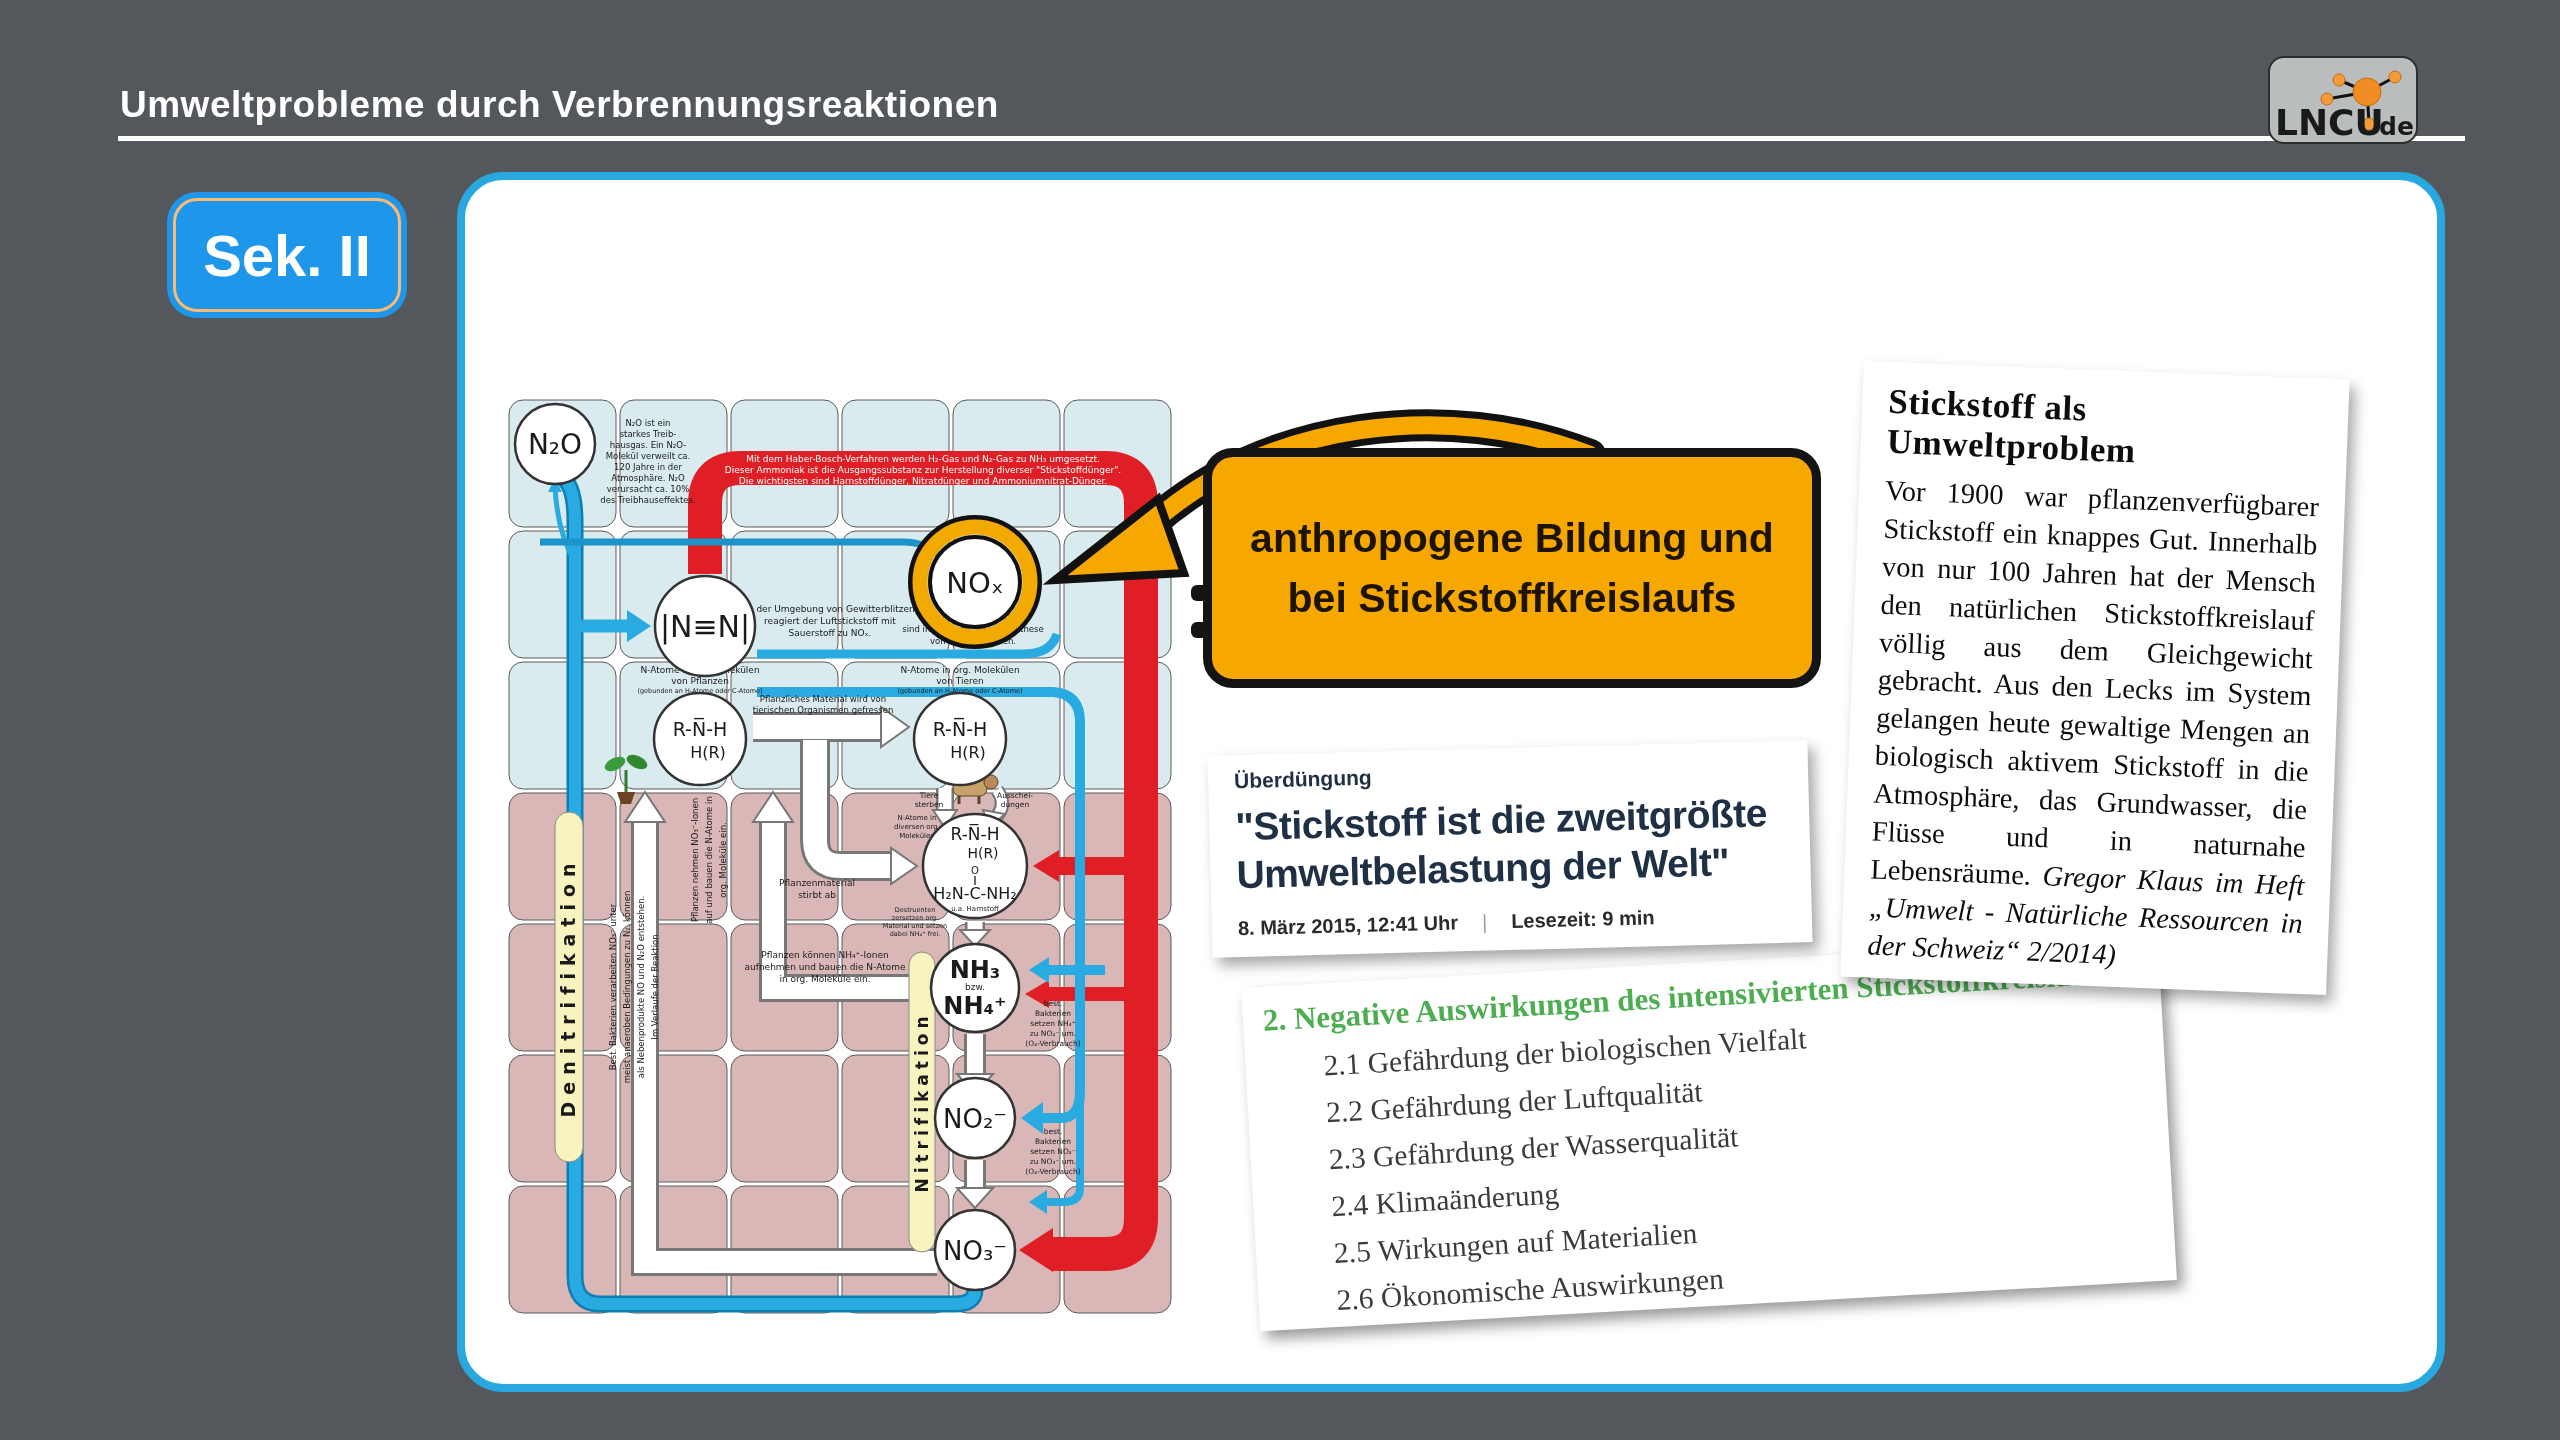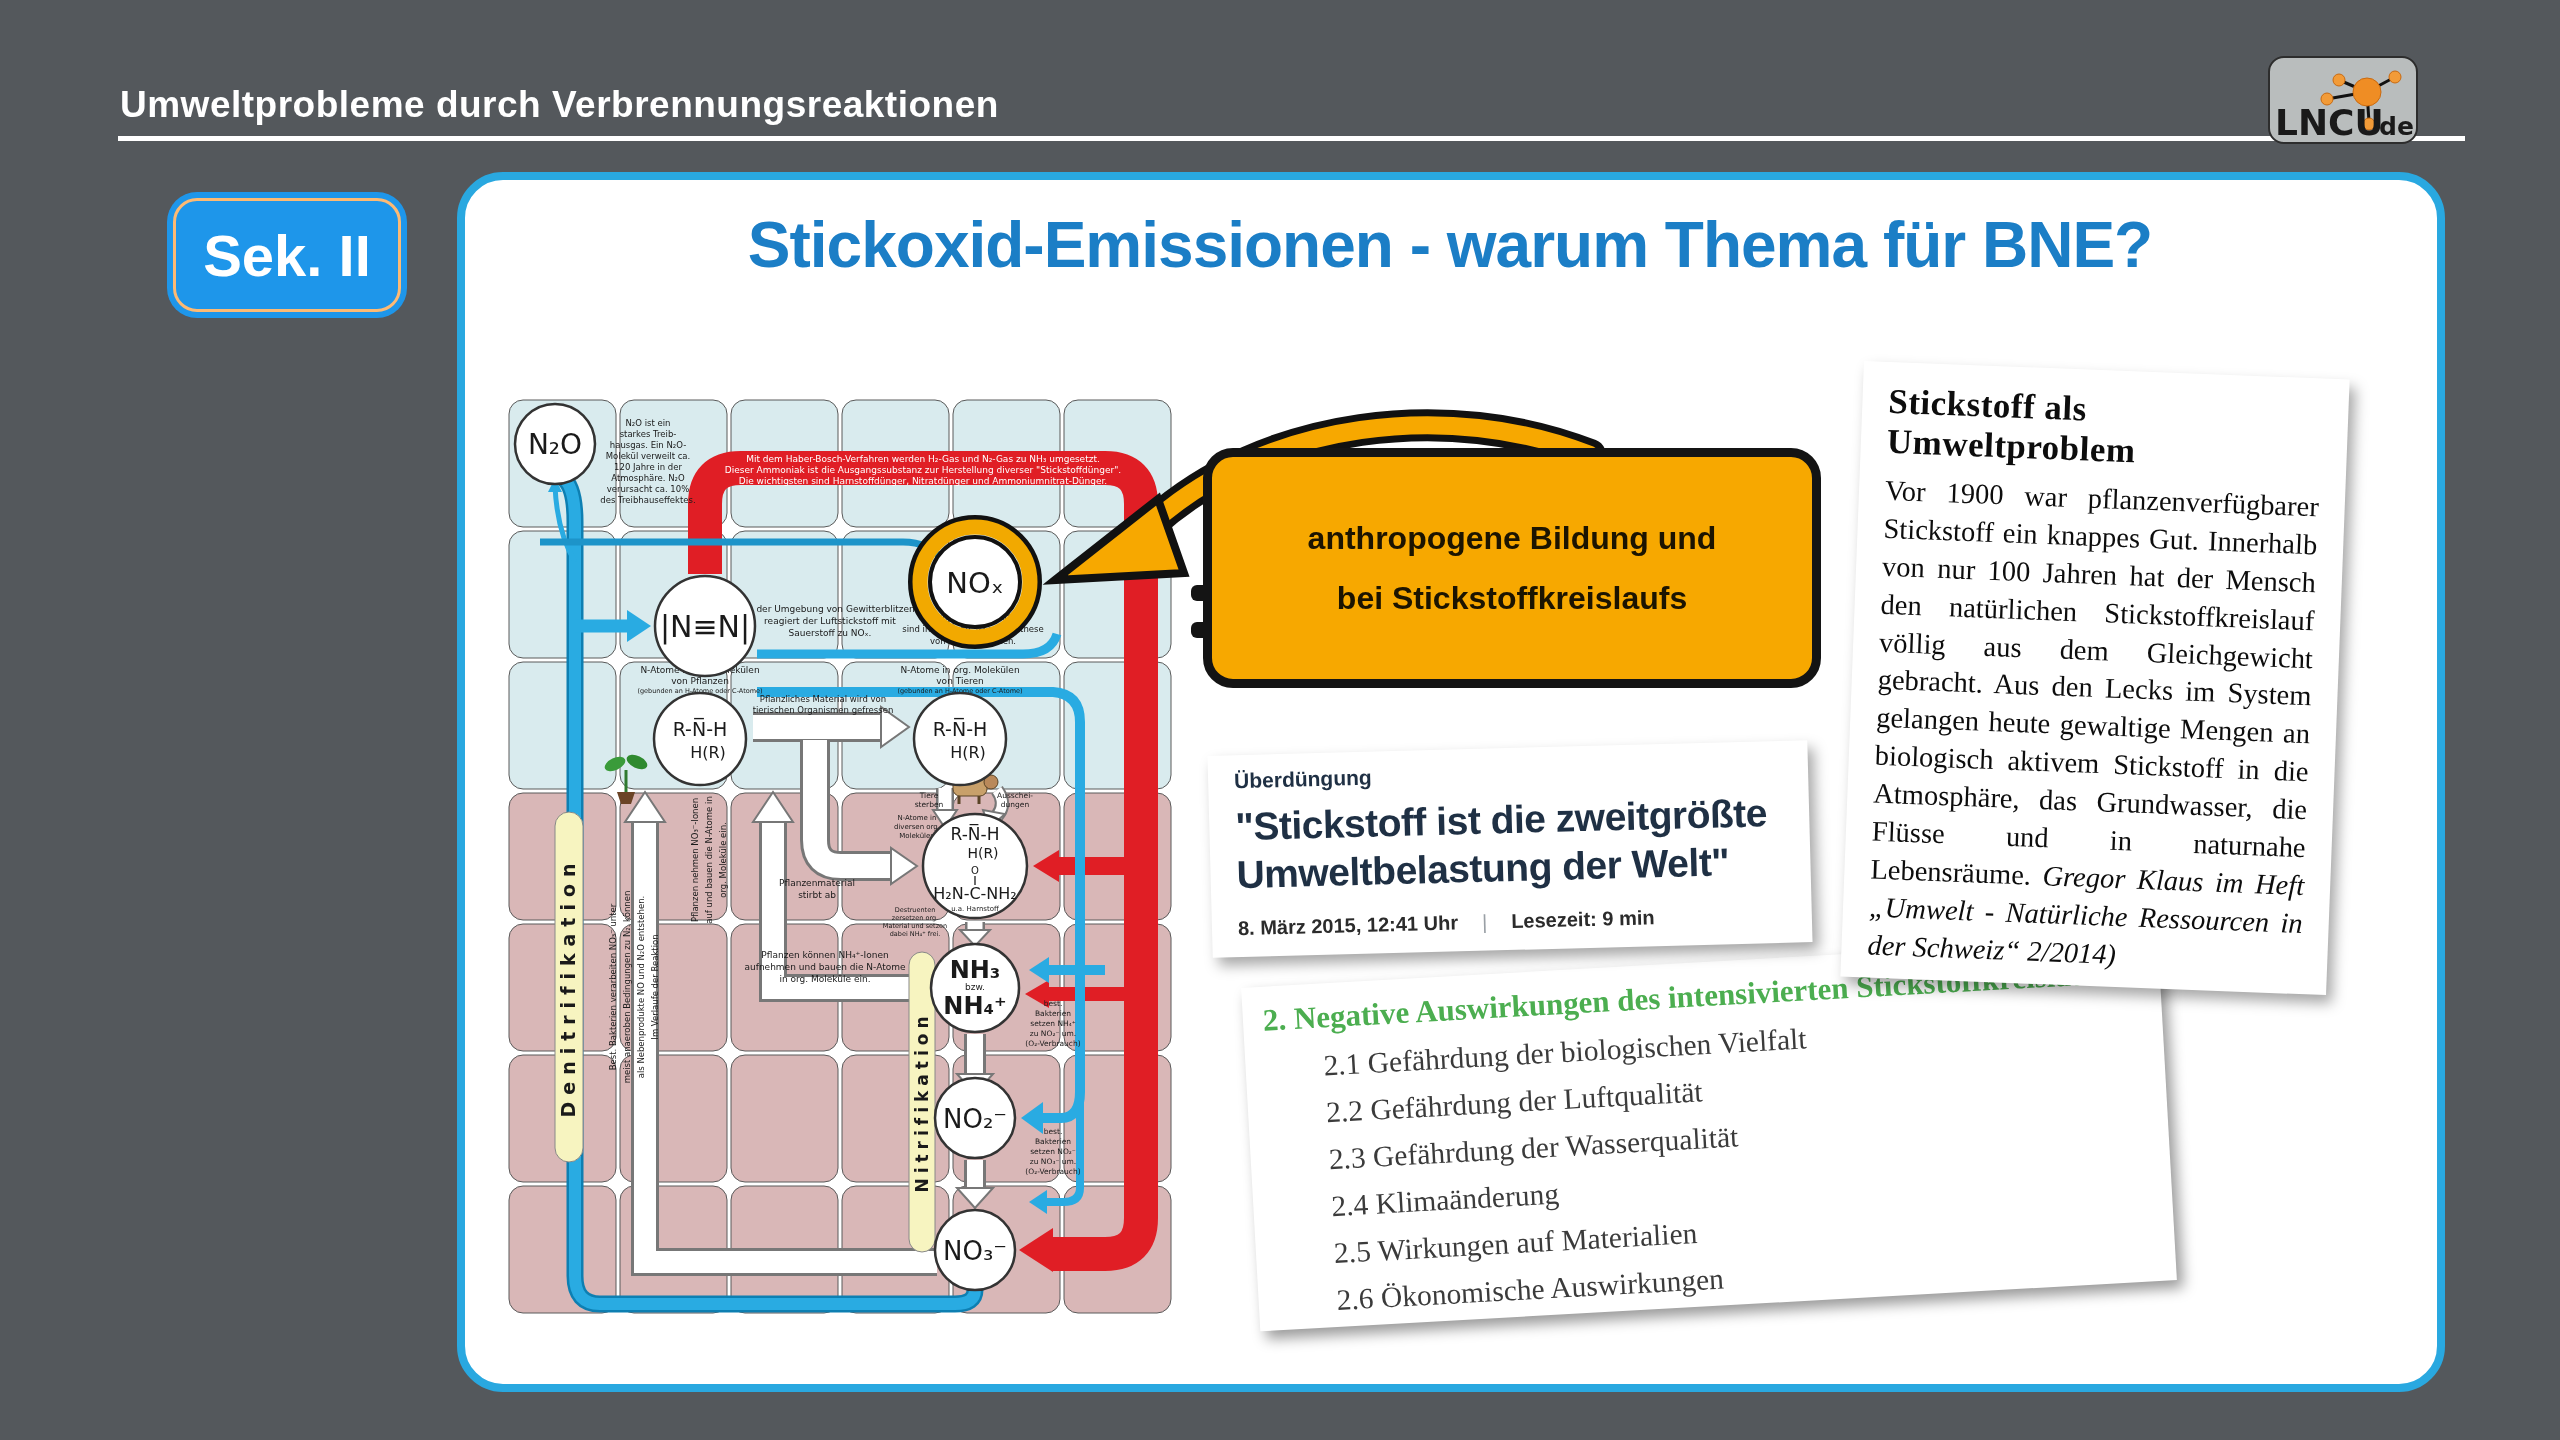--- a/index.html
+++ b/index.html
@@ -15,21 +15,21 @@
          box-shadow:0 0 0 6px #1e96ea;border-radius:24px;display:flex;align-items:center;justify-content:center;
          color:#fff;font-size:58px;font-weight:bold;}
   
   .panel{left:457px;top:172px;width:1972px;height:1204px;background:#fff;border:8px solid #29a8e0;border-radius:46px;}
   .panel-title{left:520px;top:208px;width:1860px;text-align:center;font-size:64px;font-weight:bold;
                color:#1b7ec6;letter-spacing:-1px;}
   .panel-sub{left:510px;top:332px;font-size:31px;font-weight:bold;color:#101010;}
   
   .callout{left:1203px;top:448px;width:600px;height:222px;background:#f7a800;border:9px solid #141414;
            border-radius:30px;z-index:7;display:flex;flex-direction:column;justify-content:center;
-           text-align:center;color:#1c1400;font-size:32px;font-weight:600;line-height:60px;}
+           text-align:center;color:#1c1400;font-size:41px;font-weight:600;line-height:60px;}
   .nub{width:26px;height:16px;background:#141414;border-radius:6px;z-index:6;}
   
   .news{left:1210px;top:748px;width:600px;height:202px;background:#fff;transform:rotate(-1.5deg);
         box-shadow:6px 8px 14px rgba(0,0,0,.35);z-index:4;padding:14px 0 0 26px;box-sizing:border-box;}
   .news-kicker{font-size:21px;font-weight:bold;color:#1f3044;}
   .news-headline{font-size:39px;font-weight:bold;color:#1f3044;line-height:48px;margin-top:10px;letter-spacing:-.5px;}
   .news-meta{margin-top:18px;font-size:20px;font-weight:bold;color:#2b2b2b;display:flex;gap:24px;align-items:center;}
   .news-sep{color:#9aa0a6;font-weight:normal;}
   
   .article{left:1852px;top:370px;width:486px;height:616px;background:#fff;transform:rotate(2.2deg);
@@ -75,21 +75,20 @@
       <text x="5" y="77" font-size="36" font-weight="bold" fill="#1565c0">LNCU</text>
       <text x="109" y="77" font-size="25" font-weight="bold" fill="#1565c0">de</text>
     </svg>
   </div>
 
   <div class="abs badge">
     <span>Sek. II</span>
   </div>
 
   <div class="abs panel"></div>
-  <div class="abs panel-title">Stickoxid-Emissionen - warum Thema für BNE?</div>
 
   <svg class="abs diagram" width="680" height="928" viewBox="0 0 680 928">
     <g id="grid">
         <rect x="4" y="8" width="107" height="127" rx="14" fill="#d9ebee" stroke="#5a5a5a"></rect>
         <rect x="115" y="8" width="107" height="127" rx="14" fill="#d9ebee" stroke="#5a5a5a"></rect>
         <rect x="226" y="8" width="107" height="127" rx="14" fill="#d9ebee" stroke="#5a5a5a"></rect>
         <rect x="337" y="8" width="107" height="127" rx="14" fill="#d9ebee" stroke="#5a5a5a"></rect>
         <rect x="448" y="8" width="107" height="127" rx="14" fill="#d9ebee" stroke="#5a5a5a"></rect>
         <rect x="559" y="8" width="107" height="127" rx="14" fill="#d9ebee" stroke="#5a5a5a"></rect>
         <rect x="4" y="139" width="107" height="127" rx="14" fill="#d9ebee" stroke="#5a5a5a"></rect>

